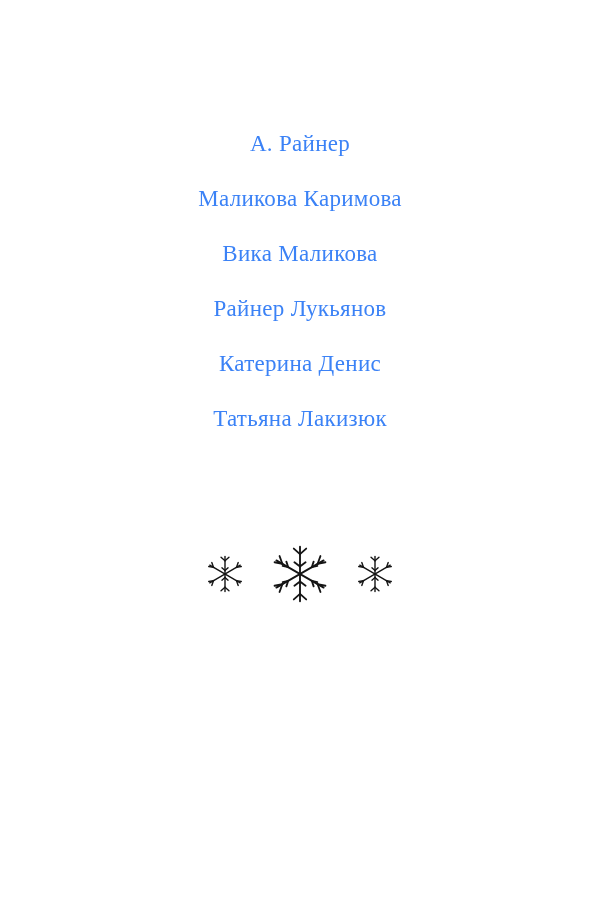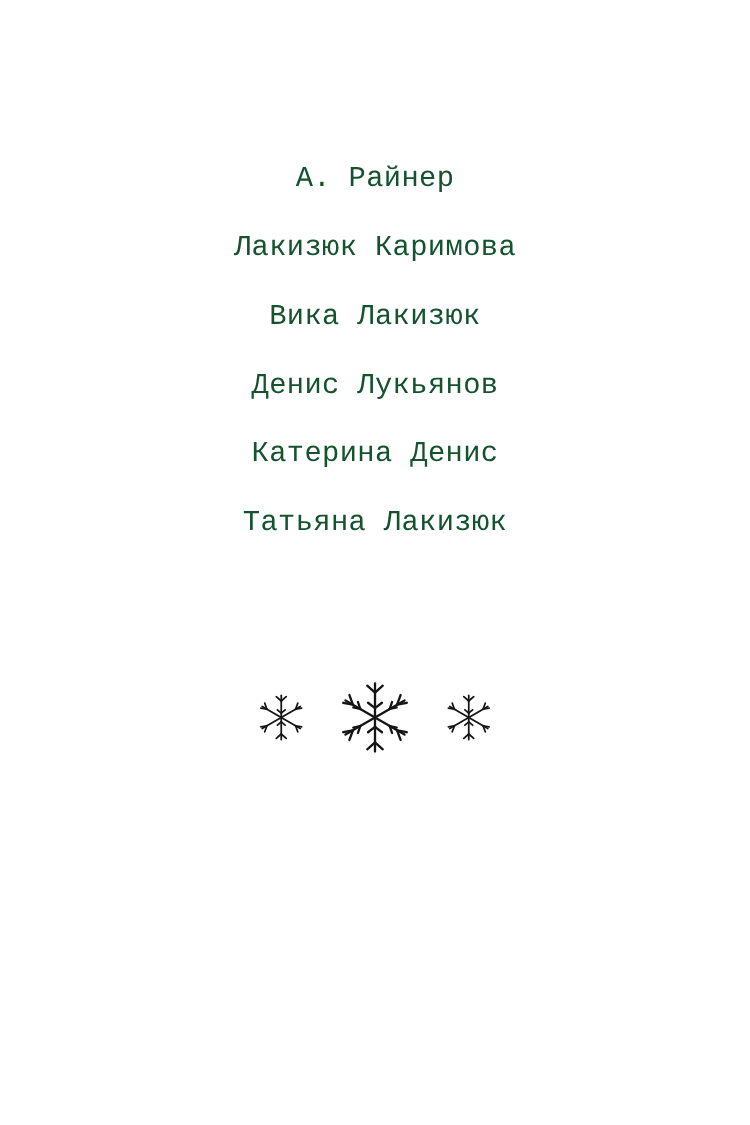--- a/index.html
+++ b/index.html
@@ -22,25 +22,25 @@
     box-sizing: border-box;
   }
   .names-block {
     position: absolute;
     top: 132px;
     left: 0;
     width: 600px;
     text-align: center;
   }
   .name-line {
-    font-family: Liberation Mono, monospace;
+    font-family: Liberation Serif, serif;
     font-size: 23px;
     line-height: 1.0;
     letter-spacing: 0.3px;
-    color: #14532d;
+    color: #3b82f6;
     margin: 0 0 32px 0;
     white-space: nowrap;
   }
   .name-line:last-child {
     margin-bottom: 0;
   }
   .ornament {
     position: absolute;
     top: 543px;
     left: 0;
@@ -63,23 +63,23 @@
     height: 62px;
   }
 </style>
 </head>
 <body>
 
 <div class="page">
 
   <div class="names-block">
     <div class="name-line">А. Райнер</div>
-    <div class="name-line">Лакизюк Каримова</div>
-    <div class="name-line">Вика Лакизюк</div>
-    <div class="name-line">Денис Лукьянов</div>
+    <div class="name-line">Маликова Каримова</div>
+    <div class="name-line">Вика Маликова</div>
+    <div class="name-line">Райнер Лукьянов</div>
     <div class="name-line">Катерина Денис</div>
     <div class="name-line">Татьяна Лакизюк</div>
   </div>
 
   <div class="ornament">
 
     <svg class="flake small" viewBox="0 0 100 100">
       <g stroke="#151515" stroke-width="3.2" stroke-linecap="round" fill="none">
         <line x1="50" y1="10" x2="50" y2="90"></line>
         <line x1="15.4" y1="30" x2="84.6" y2="70"></line>

